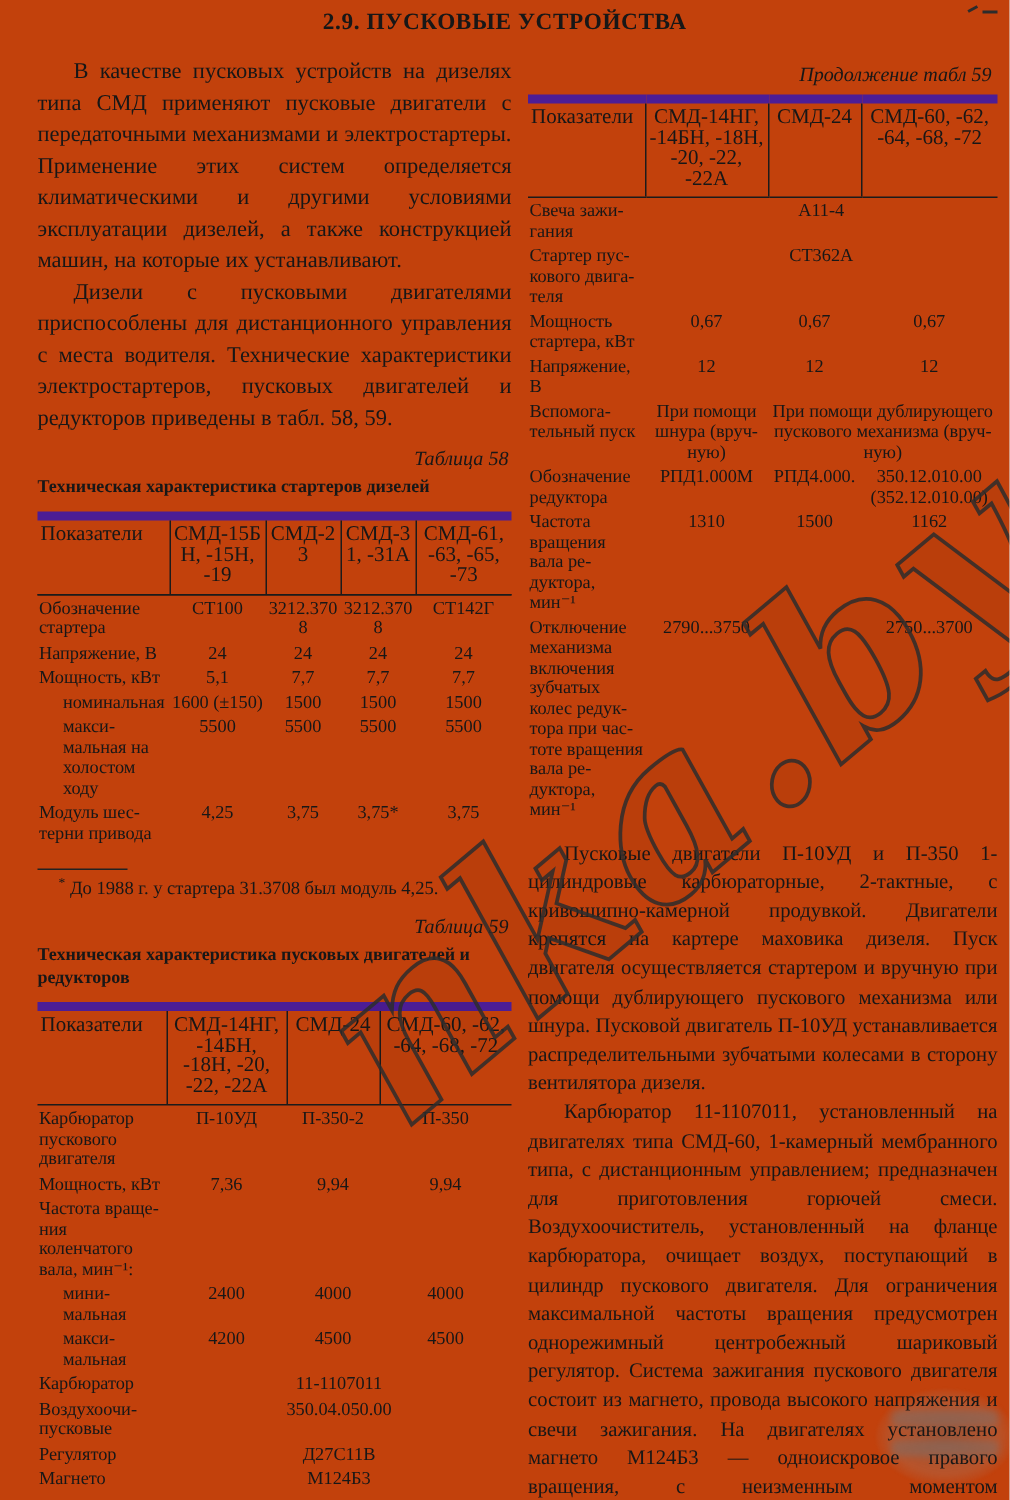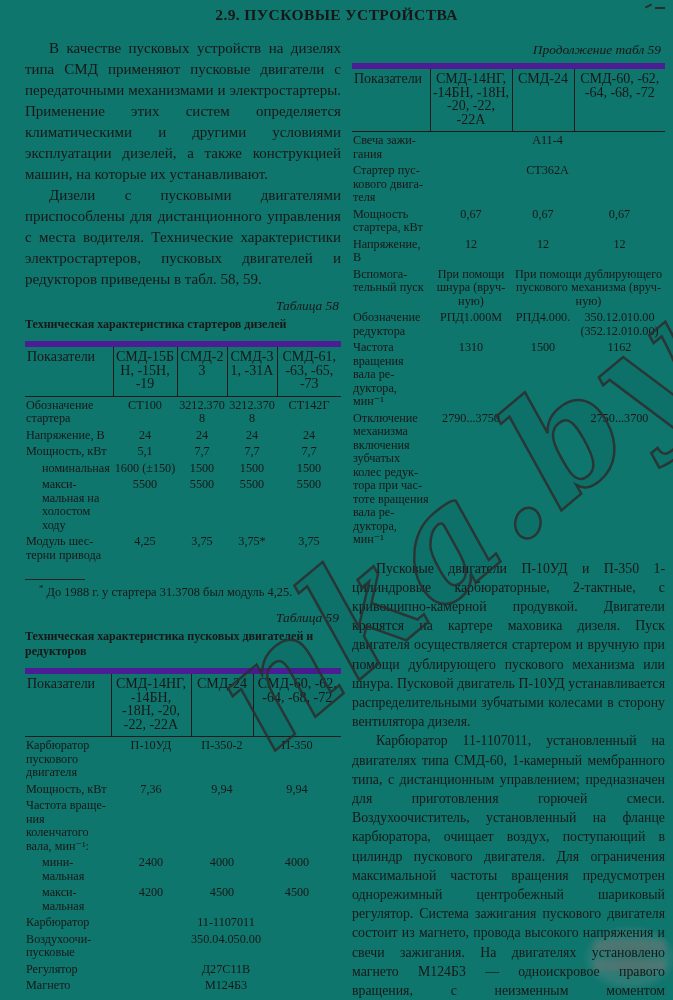--- a/index.html
+++ b/index.html
@@ -1,18 +1,18 @@
 <!DOCTYPE html>
 <html><head>
 <meta charset="utf-8">
 <style>
   html,body { margin:0; padding:0; background:#e8e8e8; }
   .page {
     position:relative; width:673px; height:1000px; margin:0 auto;
-    background:#0f766e; overflow:hidden;
+    background:#c2410c; overflow:hidden;
     font-family:"Liberation Serif","DejaVu Serif",serif; color:#171717;
   }
   .sec-title {
     position:absolute; top:6px; left:0; width:100%; margin:0;
     text-align:center; font-size:15.5px; font-weight:bold; letter-spacing:.4px;
     z-index:2;
   }
   .col { position:absolute; z-index:2; }
   .col-left  { left:25px;  top:38px; width:316px; }
   .col-right { left:352px; top:42px; width:313px; }

